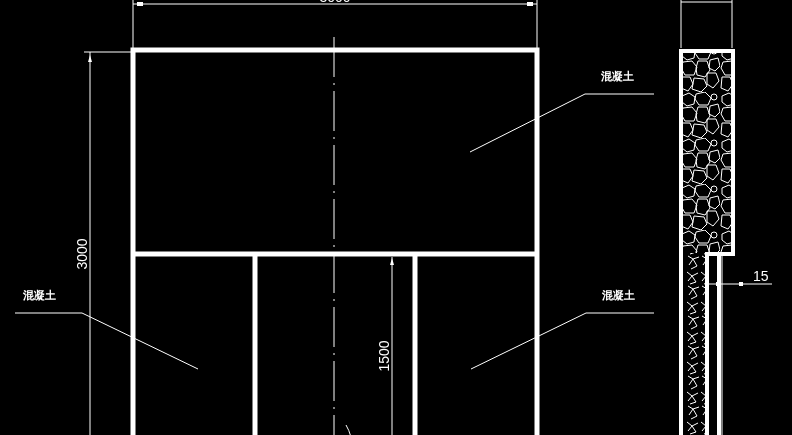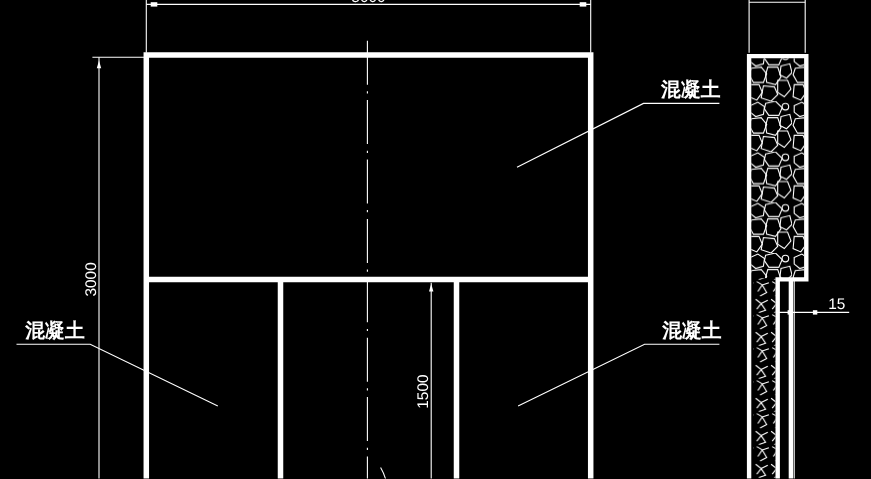--- a/index.html
+++ b/index.html
@@ -1,19 +1,19 @@
 <!DOCTYPE html>
 <html><head>
   <meta charset="utf-8">
   <style>
     html, body { margin: 0; padding: 0; background: #000; }
     body { width: 792px; height: 435px; overflow: hidden; position: relative; }
     #canvas { position: absolute; left: 0; top: 0; width: 792px; height: 435px; }
     .dimtext { font-family: "Liberation Sans", sans-serif; font-size: 14px; fill: #fff; }
-    .label { position: absolute; color: #fff; font-family: "DejaVu Sans", sans-serif; font-size: 18px; font-weight: bold; letter-spacing: 0px; white-space: nowrap; }
+    .label { position: absolute; color: #fff; font-family: "DejaVu Sans", sans-serif; font-size: 11px; font-weight: bold; letter-spacing: 0px; white-space: nowrap; }
   </style>
 </head>
 <body>
 
 <svg id="canvas" viewBox="0 0 792 435" xmlns="http://www.w3.org/2000/svg">
   <defs>
     <pattern id="stones" x="0" y="0" width="40" height="46" patternUnits="userSpaceOnUse">
       <rect width="40" height="46" fill="#000"></rect>
       <g fill="none" stroke="#fff" stroke-width="1">
         <path d="M2,4 L9,1 L15,5 L14,12 L7,14 L2,10 Z"></path>

